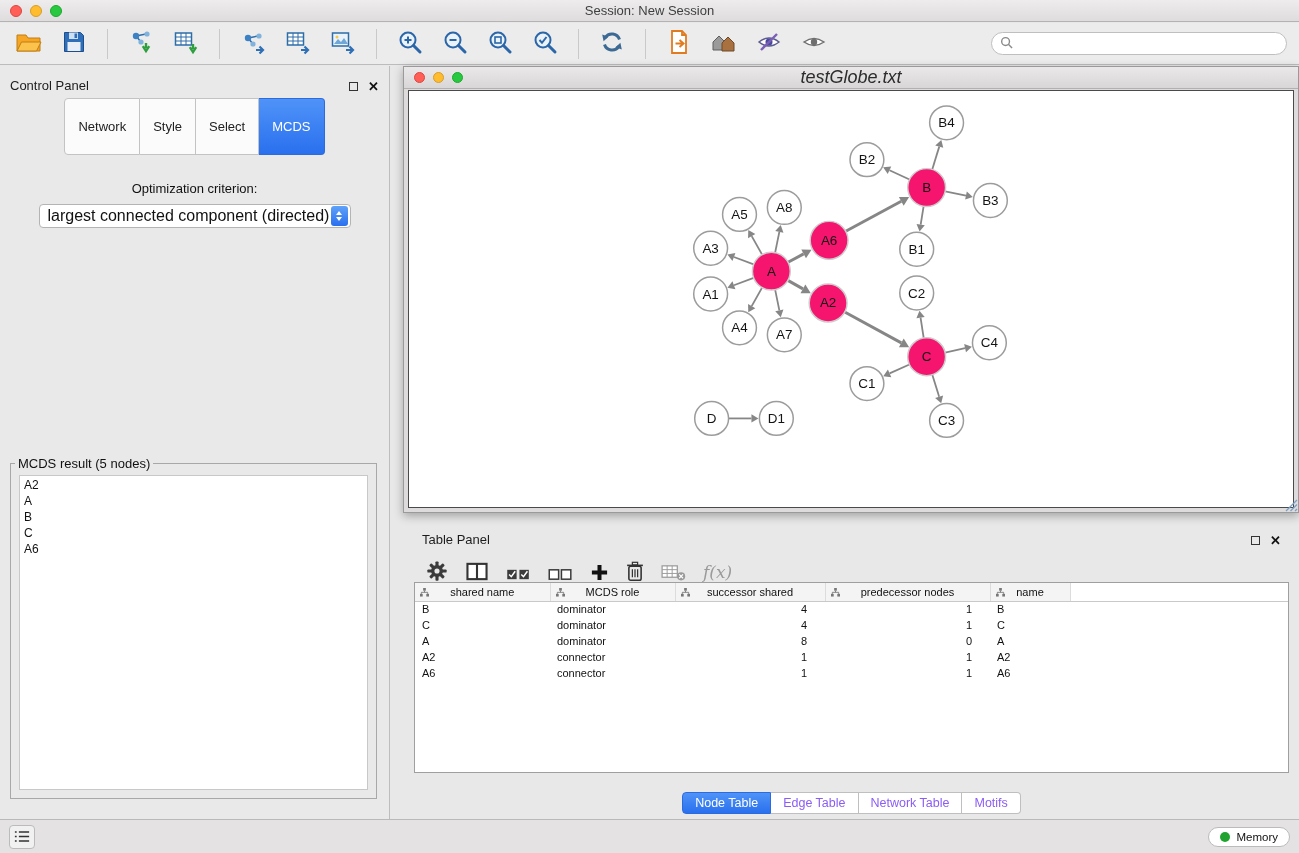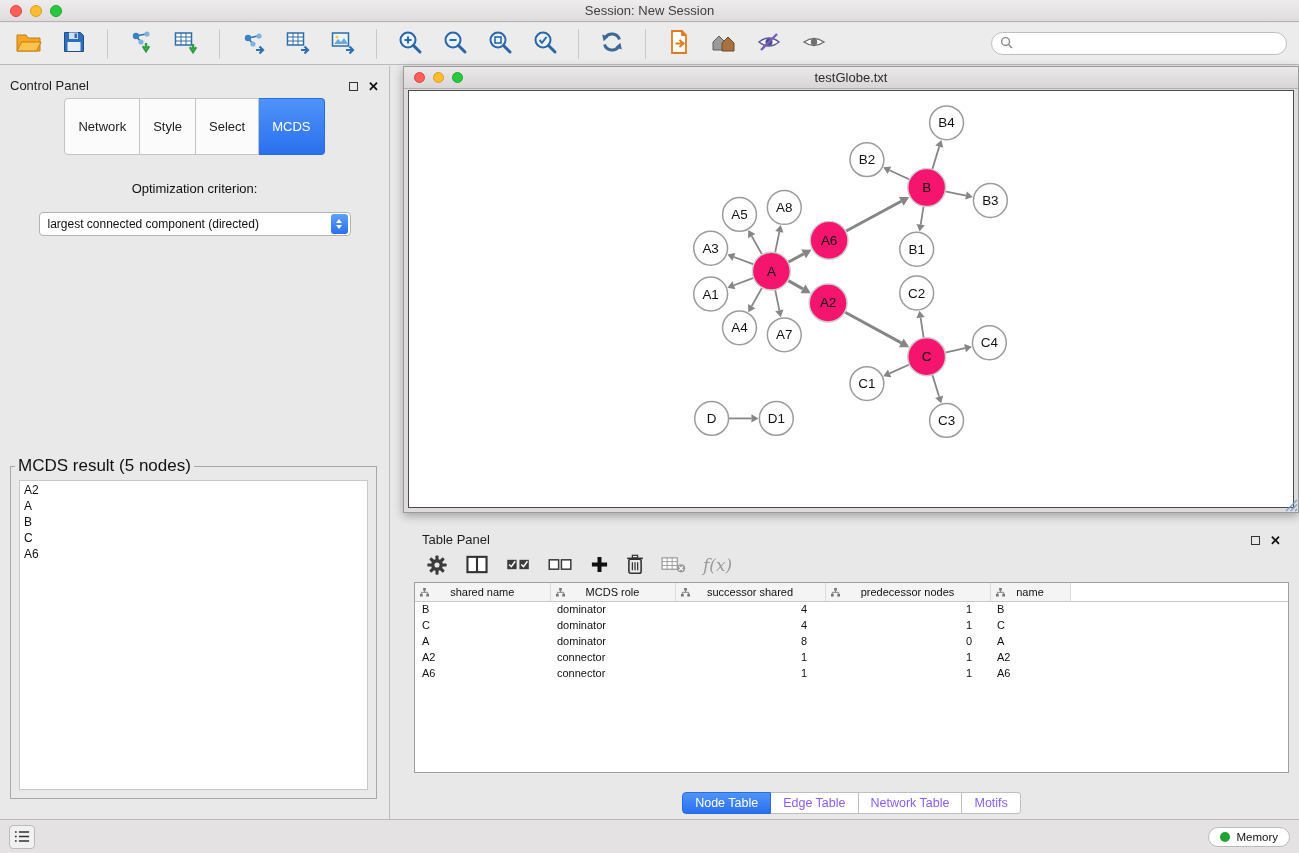--- a/index.html
+++ b/index.html
@@ -39,58 +39,58 @@
   .float-box { width:9px; height:9px; border:1.5px solid #333; display:inline-block; }
   .close-x { font-size:13px; font-weight:bold; color:#111; line-height:1; }
 
   .seg-tabs { display:flex; justify-content:center; margin-top:5px; }
   .seg { font-size:13px; padding:20px 13px; background:#fbfbfb; border:1px solid #c3c3c3; border-left:none; color:#222; }
   .seg:first-child { border-left:1px solid #c3c3c3; border-radius:4px 0 0 4px; }
   .seg:last-child { border-radius:0 4px 4px 0; }
   .seg.active { background:linear-gradient(#4f93f8,#2a70ee); color:#fff; border-color:#2a6ce0; }
 
   .opt-label { text-align:center; margin-top:26px; font-size:13px; color:#111; }
-  .dropdown { width:312px; height:24px; margin:16px auto 0; background:#fff; border:1px solid #b4b4b4;
-              border-radius:4px; display:flex; align-items:center; padding-left:8px; font-size:12px; color:#111;justify-content:flex-end; }
+  .dropdown { width:312px; height:24px; margin:8px auto 0; background:#fff; border:1px solid #b4b4b4;
+              border-radius:4px; display:flex; align-items:center; padding-left:8px; font-size:16px; color:#111;justify-content:flex-end; }
   .dd-stepper { margin-left:auto; margin-right:2px; width:17px; height:20px; border-radius:3px;
                 background:linear-gradient(#5fa2f9,#2a6fee); display:flex; flex-direction:column;
                 align-items:center; justify-content:center; gap:2px; }
   .arr-up { width:0; height:0; border-left:3.5px solid transparent; border-right:3.5px solid transparent;
             border-bottom:4px solid #fff; }
   .arr-dn { width:0; height:0; border-left:3.5px solid transparent; border-right:3.5px solid transparent;
             border-top:4px solid #fff; }
 
   .btn-row { display:flex; justify-content:center; gap:28px; margin-top:13px; }
   .mac-btn { background:#fff; border:1px solid #b3b3b3; border-radius:4px; font-size:13px; padding:3px 14px;
              color:#111; font-family:"Liberation Sans", sans-serif; }
 
   .result-group { position:absolute; top:390px; left:10px; right:12px; bottom:20px;
                   border:1px solid #a8a8a8; }
-  .result-group legend { font-size:17px; color:#111; padding:0 3px; margin-left:4px; }
+  .result-group legend { font-size:13px; color:#111; padding:0 3px; margin-left:4px; }
   .result-list { position:absolute; top:4px; bottom:8px; left:8px; right:8px; background:#fff;
                  border:1px solid #c8c8c8; font-size:12px; line-height:16px; padding:1px 4px;
                  overflow:auto; color:#111; }
 
   
   .right-side { flex:1; position:relative; background:#e8e8e8; }
 
   
   .network-window { position:absolute; left:13px; right:0; top:0; height:447px; background:#dddbdb;
                     border:1px solid #9a9a9a; box-shadow:0 3px 9px rgba(0,0,0,0.3); }
   .inner-titlebar { height:22px; background:linear-gradient(#eae8e8,#d8d6d6); border-bottom:1px solid #b2b0b0;
                     display:flex; align-items:center; position:relative; }
-  .inner-title { position:absolute; left:0; right:0; text-align:center; font-size:13px; color:#2c2c2c; }
+  .inner-title { position:absolute; left:0; right:0; text-align:center; font-size:18px; color:#2c2c2c;font-style:italic; }
   .net-canvas-wrap { position:absolute; top:23px; left:4px; right:4px; bottom:4px; background:#fff;
                      border:1px solid #4a4a4a; }
   .net-canvas-wrap svg { width:100%; height:100%; display:block; }
   .resize-grip { position:absolute; right:0; bottom:0; }
 
   
   .table-panel { position:absolute; left:22px; right:8px; top:454px; bottom:2px; display:flex; flex-direction:column; }
-  .tp-toolbar { height:35px; display:flex; align-items:center; gap:17px; padding-left:14px; }
+  .tp-toolbar { height:35px; display:flex; align-items:flex-end; gap:17px; padding-left:14px; }
   .tp-btn { display:flex; align-items:center; justify-content:center; }
   .fx { font-family:"DejaVu Serif", serif; font-style:italic; color:#9a9a9a; font-size:17px; }
   .table-wrap { flex:1; background:#fff; border:1px solid #9f9f9f; margin:0 2px; overflow:hidden; }
   table.node-table { border-collapse:collapse; table-layout:fixed; width:100%; font-size:11px; }
   .node-table th { background:#f4f4f4; border-right:1px solid #dcdcdc; border-bottom:1px solid #c9c9c9;
                    font-weight:normal; height:18px; position:relative; text-align:center; color:#111; }
   .node-table th .hicon { position:absolute; left:5px; top:4px; }
   .node-table th.filler { background:#fff; border-right:none; }
   .node-table td { padding:1px 7px; height:16px; color:#111; white-space:nowrap; overflow:hidden; }
   .node-table td.num { text-align:right; padding-right:18px; }

